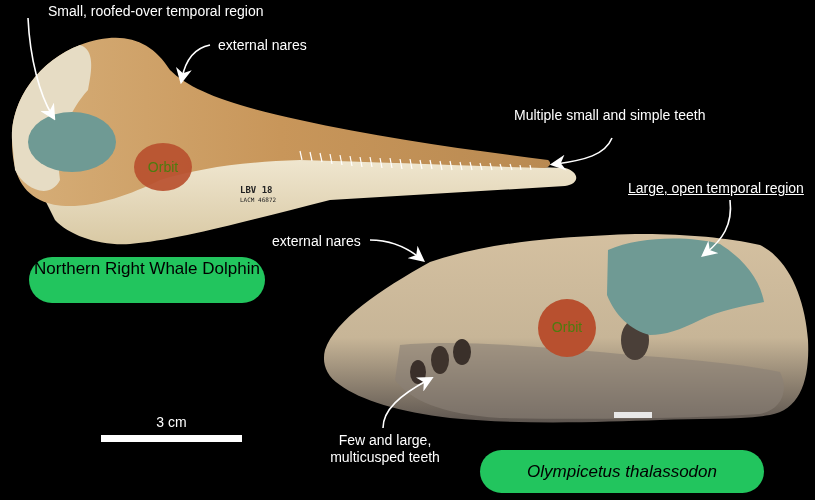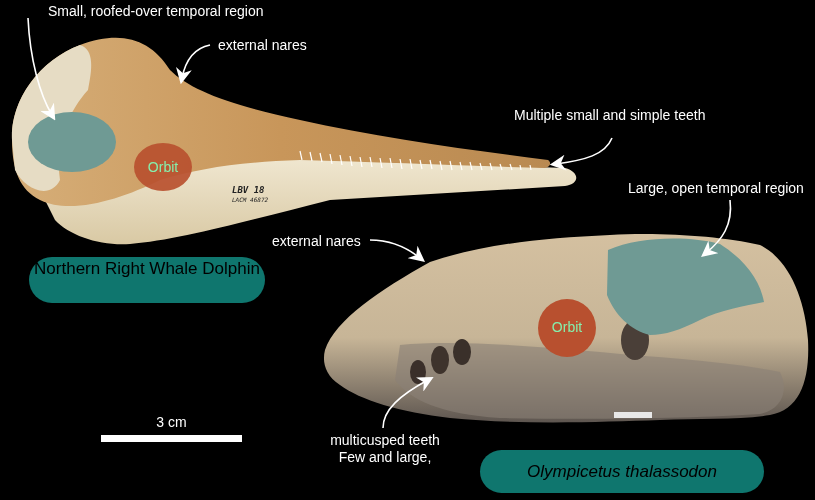--- a/index.html
+++ b/index.html
@@ -1,22 +1,22 @@
 <!DOCTYPE html>
 <html><head>
 <meta charset="utf-8">
 <style>
   html, body { margin: 0; padding: 0; background: #000; }
   body { width: 815px; height: 500px; position: relative; overflow: hidden; font-family: "Liberation Sans", sans-serif; }
   .fig { position: absolute; left: 0; top: 0; width: 815px; height: 500px; background: #000; }
   svg.art { position: absolute; left: 0; top: 0; }
   .label { position: absolute; color: #fff; font-size: 14px; line-height: 17px; white-space: nowrap; }
   .label.center { text-align: center; }
-  .box { position: absolute; background: #0f766e; color: #000; border-radius: 23px; text-align: center; font-size: 17px; line-height: 20px; }
-  .orbit-text { position: absolute; color: #86efac; font-size: 14px; text-align: center; }
+  .box { position: absolute; background: #22c55e; color: #000; border-radius: 23px; text-align: center; font-size: 17px; line-height: 20px; }
+  .orbit-text { position: absolute; color: #4d7c0f; font-size: 14px; text-align: center; }
   .scale-bar { position: absolute; left: 101px; top: 435px; width: 141px; height: 7px; background: #fff; }
   .specimen-tag { position: absolute; font-family: "DejaVu Sans Mono", monospace; color: #222; font-size: 8px; line-height: 9px; }
 </style>
 </head>
 <body>
 
 <div class="fig">
 
   <svg class="art" width="815" height="500" viewBox="0 0 815 500">
     <defs>
@@ -108,33 +108,33 @@
 
       <path d="M370,240 C390,240 405,246 420,258" marker-end="url(#ah)"></path>
 
       <path d="M383,428 C383,410 400,395 428,380" marker-end="url(#ah)"></path>
     </g>
   </svg>
 
   <div class="orbit-text" style="left:140px; top:159px; width:46px;">Orbit</div>
   <div class="orbit-text" style="left:544px; top:319px; width:46px;">Orbit</div>
 
-  <div class="specimen-tag" style="left:232px; top:186px;font-style:italic;">
+  <div class="specimen-tag" style="left:240px; top:186px;">
     <div style="font-size:9px;font-weight:bold;">LBV 18</div>
     <div style="font-size:6px;">LACM 46872</div>
   </div>
 
   <div class="label" style="left:20px; top:3px;margin-left:28px;">Small, roofed-over temporal region</div>
   <div class="label" style="left:218px; top:37px;">external nares</div>
   <div class="label" style="left:514px; top:107px;">Multiple small and simple teeth</div>
-  <div class="label" style="left:628px; top:180px;">Large, open temporal region</div>
+  <div class="label" style="left:628px; top:180px;text-decoration:underline;">Large, open temporal region</div>
   <div class="label" style="left:272px; top:233px;">external nares</div>
   <div class="label center" style="left:310px; top:432px; width:150px;">
+    <div>Few and large,</div>
     <div>multicusped teeth</div>
-    <div>Few and large,</div>
   </div>
 
   <div class="box" style="left:29px; top:257px; width:236px; height:44px; padding-top:2px;">
     <div>Northern Right Whale Dolphin</div>
   </div>
 
   <div class="box" style="left:480px; top:450px; width:284px; height:43px; line-height:43px;">
     <i>Olympicetus thalassodon</i>
   </div>
 

